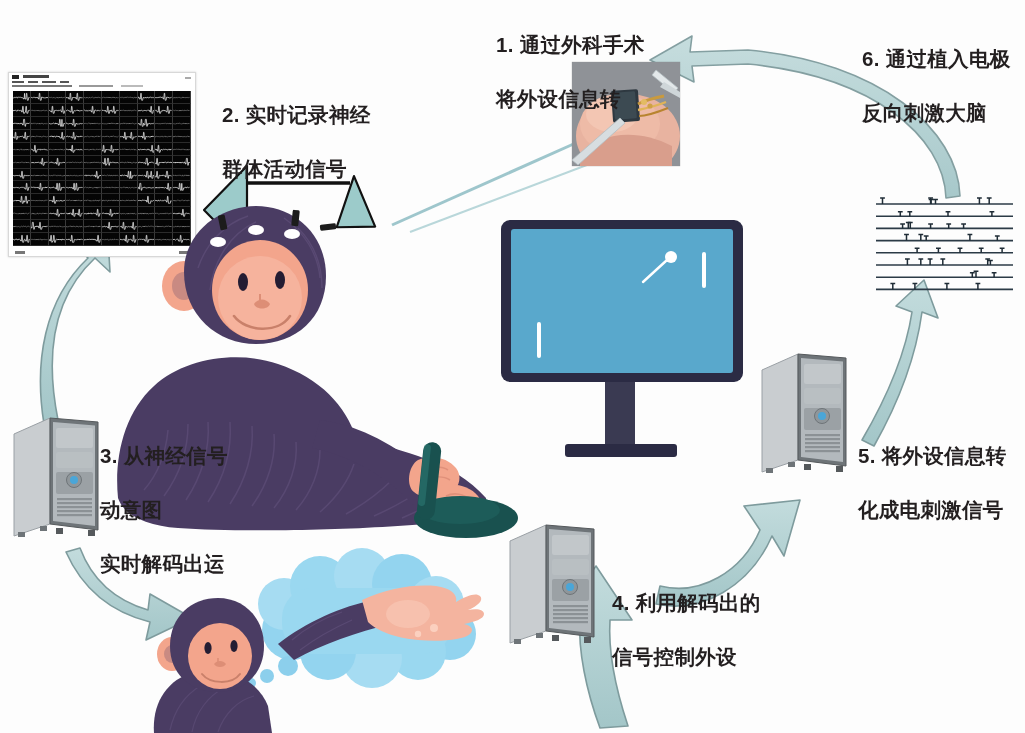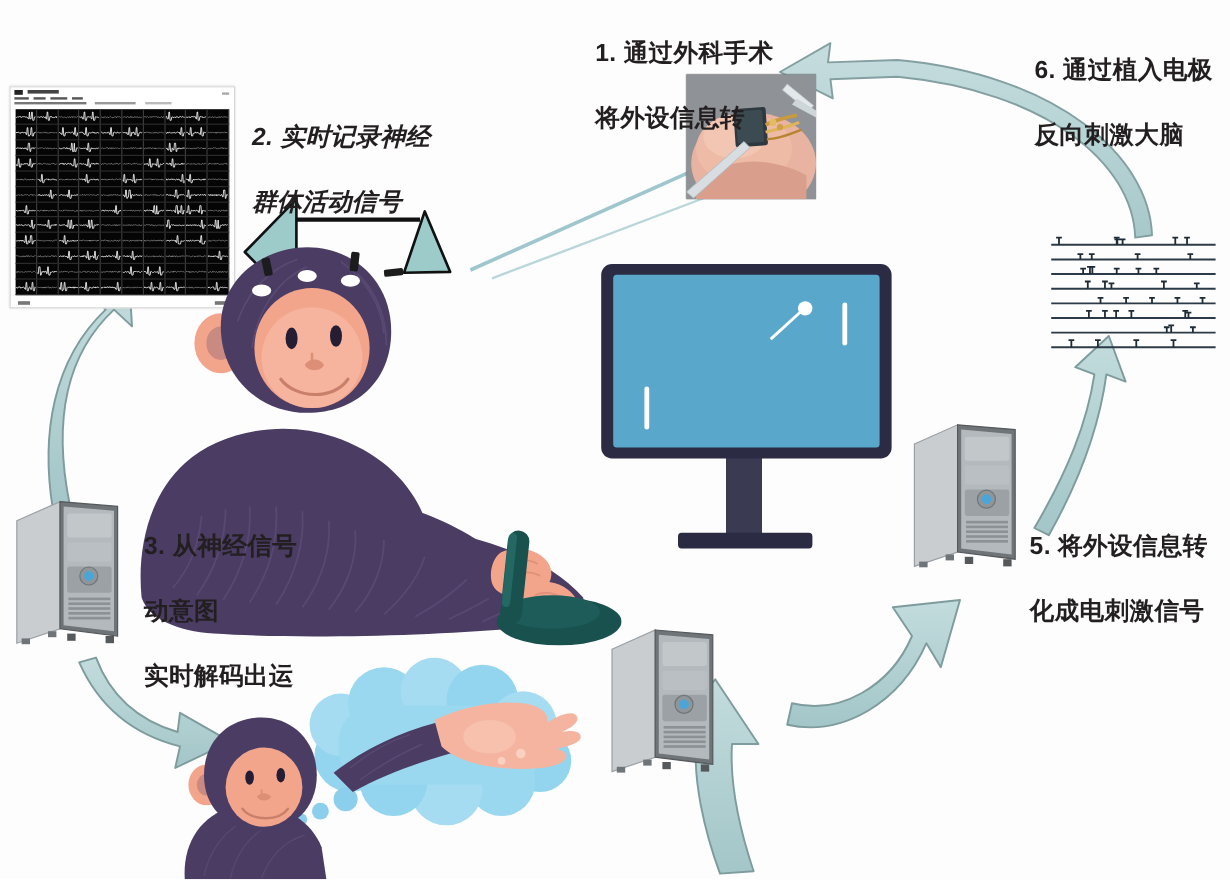--- a/index.html
+++ b/index.html
@@ -1047,31 +1047,35 @@
     <path d="M64,76 C67,72 73,72 76,76 C74,80 66,80 64,76 Z" fill="#dd8e76"></path>
     <path d="M68,70 L68,75" stroke="#dd8e76" stroke-width="1.6"></path>
     <path d="M52,86 C60,96 82,97 90,86" stroke="#c9806a" stroke-width="2" fill="none" stroke-linecap="round"></path>
   </svg>
 
   <div class="lbl" style="left:496px;top:4px;width:210px;">
     <span>1. 通过外科手术</span>
     <span>将外设信息转</span>
   </div>
 
-  <div class="lbl" style="left:210px;top:74px;width:200px;font-style:italic;">
+  <div class="lbl" style="left:222px;top:74px;width:200px;">
     <span>2. 实时记录神经</span>
     <span>群体活动信号</span>
   </div>
 
-  <div class="lbl" style="left:100px;top:415px;width:160px;margin-left:20px;">
+  <div class="lbl" style="left:100px;top:415px;width:160px;">
     <span>3. 从神经信号</span>
     <span>动意图</span>
     <span>实时解码出运</span>
   </div>
 
+  <div class="lbl" style="left:612px;top:562px;width:190px;">
+    <span>4. 利用解码出的</span>
+    <span>信号控制外设</span>
+  </div>
 
   <div class="lbl" style="left:858px;top:415px;width:175px;">
     <span>5. 将外设信息转</span>
     <span>化成电刺激信号</span>
   </div>
 
   <div class="lbl" style="left:862px;top:18px;width:175px;">
     <span>6. 通过植入电极</span>
     <span>反向刺激大脑</span>
   </div>

